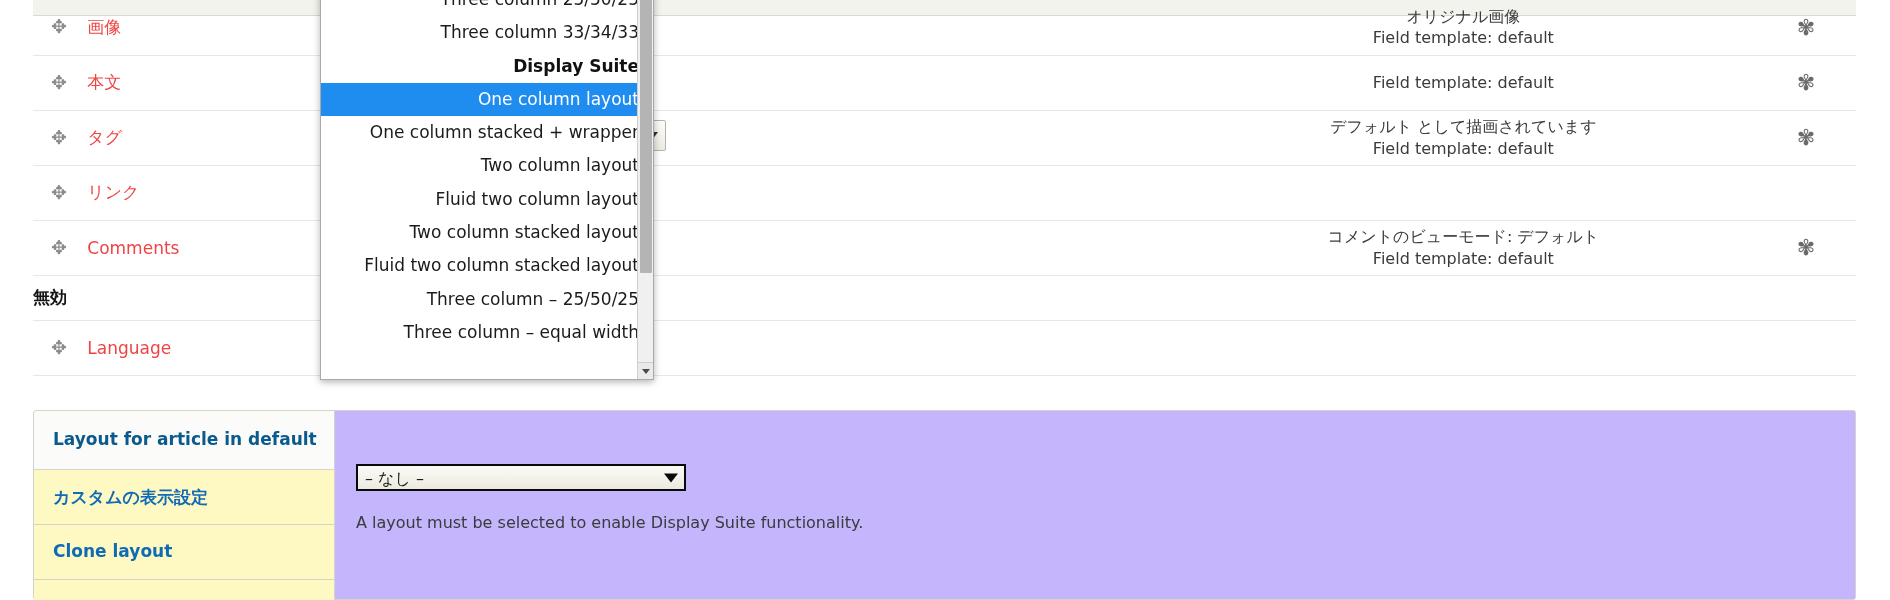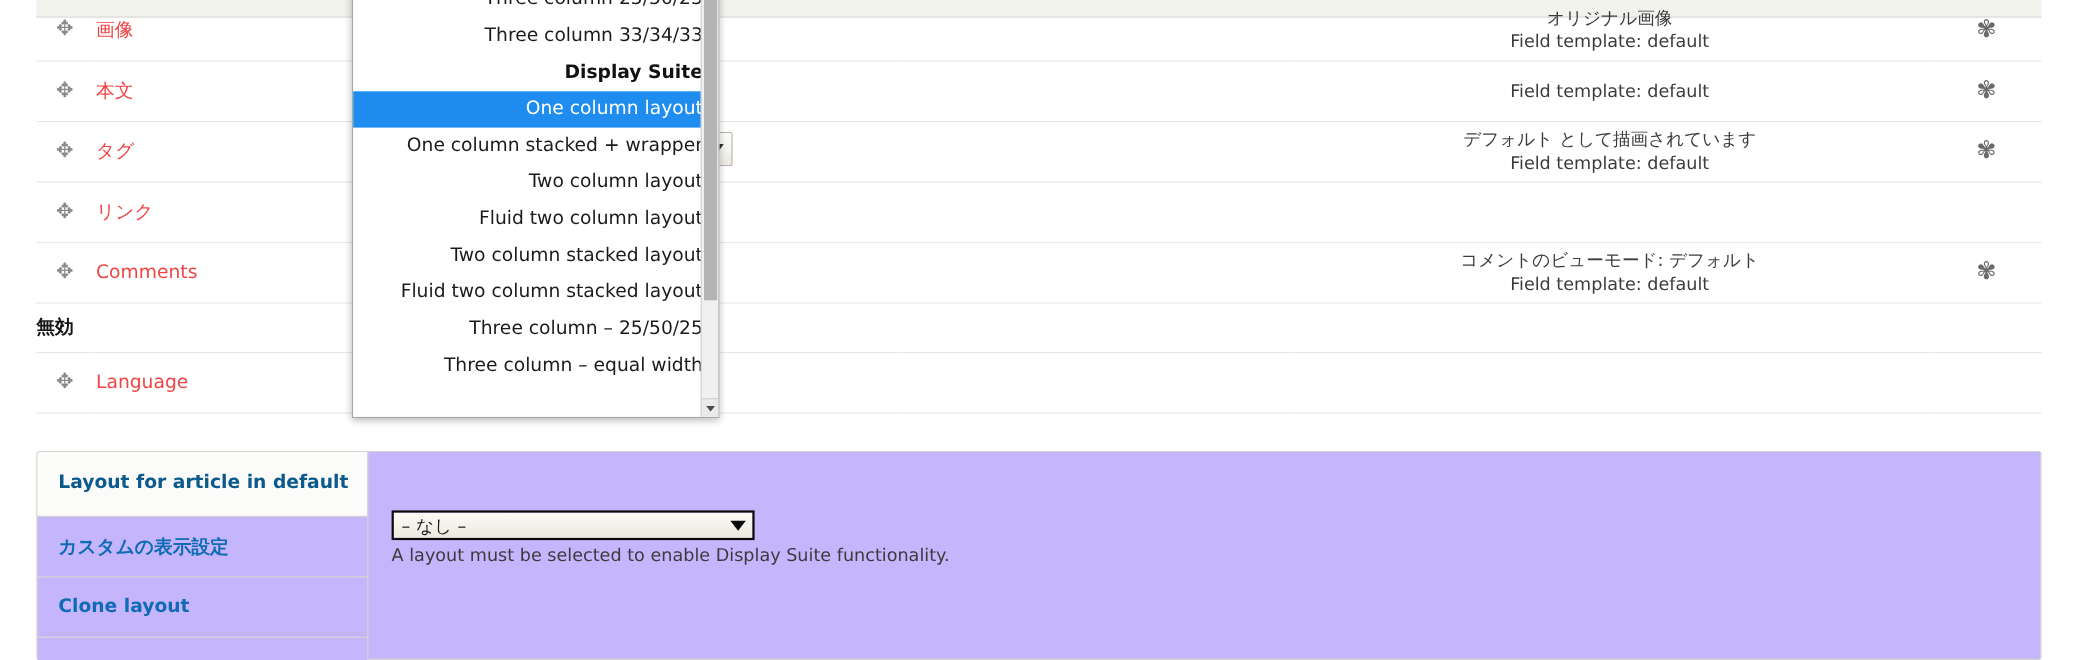--- a/index.html
+++ b/index.html
@@ -126,21 +126,21 @@
   }
   .vtab-title {
     font-weight: bold;
     font-size: 17px;
     color: #0b5a8e;
     padding: 18px 0 0 19px;
     height: 58px;
   }
   .vtab {
     border-top: 1px solid #d4d4cd;
-    background: #c4b5fd;
+    background: #fef9c3;
     height: 55px;
     padding: 16px 0 0 19px;
     font-size: 17px;
     color: #0f6bb5;
     font-weight: bold;
     cursor: pointer;
   }
   .vtab.last { height: 38px; padding: 0; }
 
   .panel-body {
@@ -169,21 +169,21 @@
     position: absolute;
     right: 6px; top: 50%;
     transform: translateY(-50%);
     width: 0; height: 0;
     border-left: 7px solid transparent;
     border-right: 7px solid transparent;
     border-top: 9px solid #0a0a0a;
   }
   .layout-help {
     position: absolute;
-    left: 21px; top: 84px;
+    left: 21px; top: 102px;
     font-size: 16px;
     color: #3b3b3b;
     white-space: nowrap;
   }
 
   
   .dropdown-popup {
     position: absolute;
     left: 320px; top: -18px;
     width: 334px;

